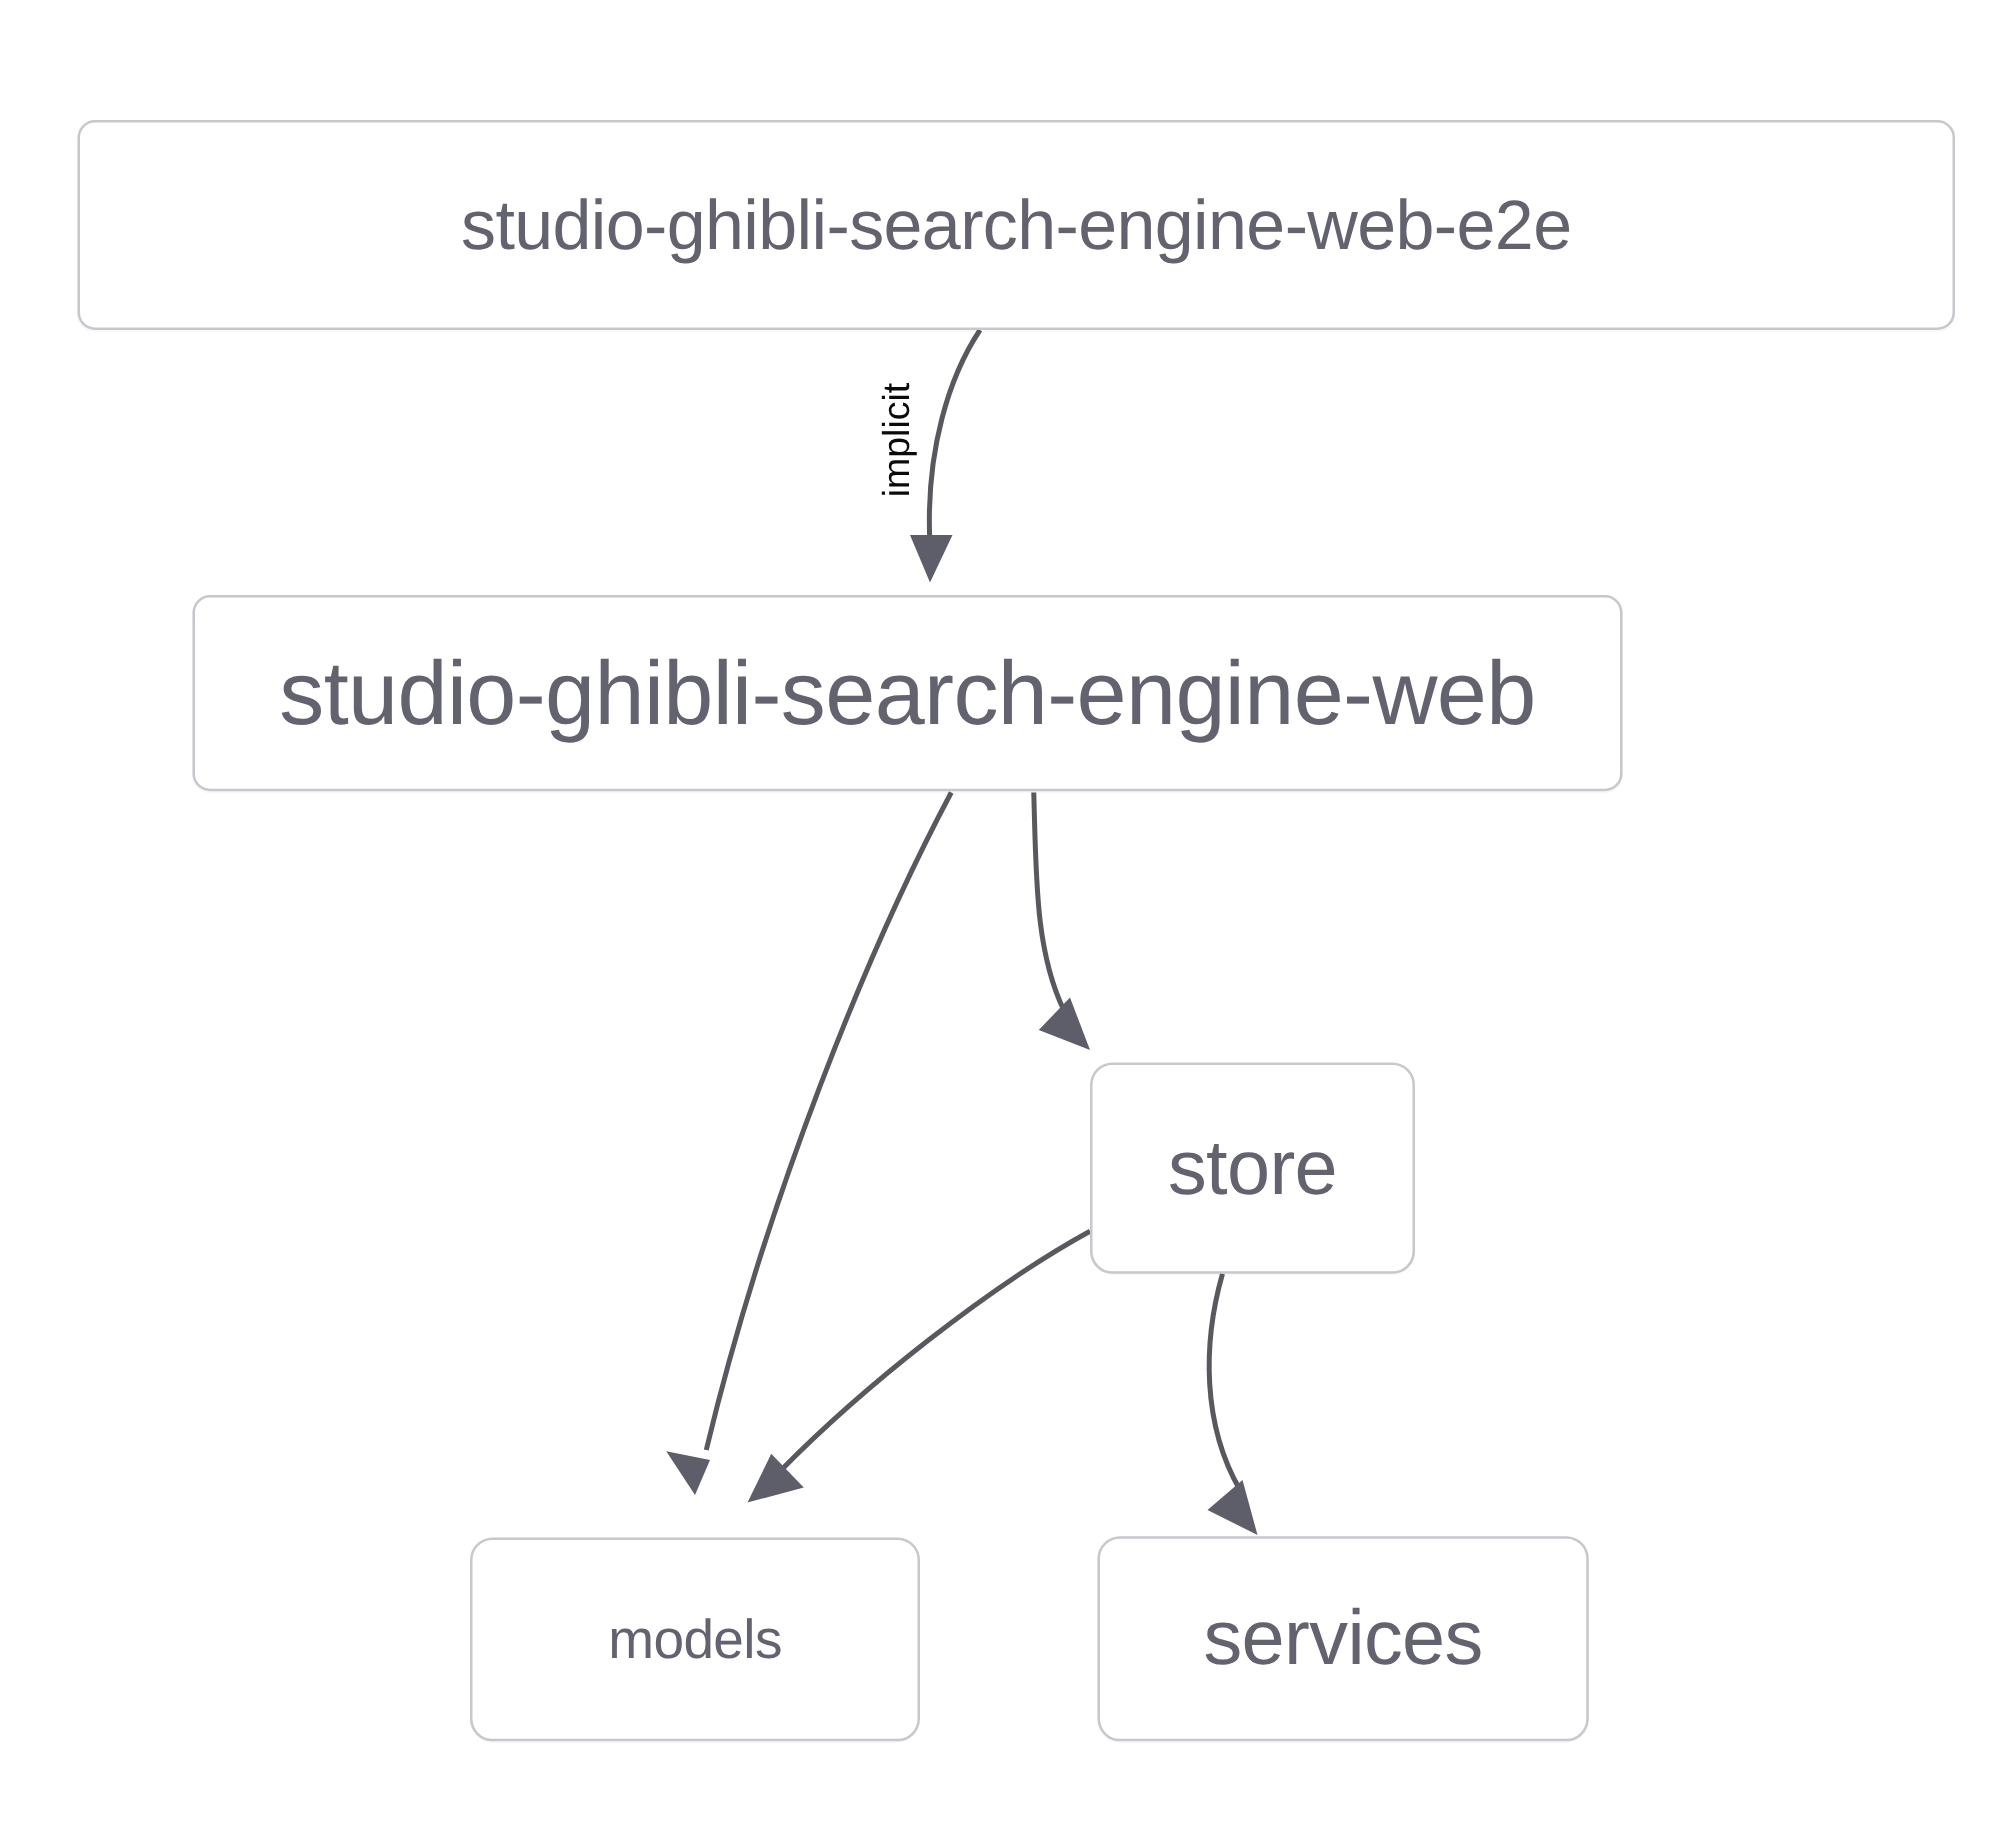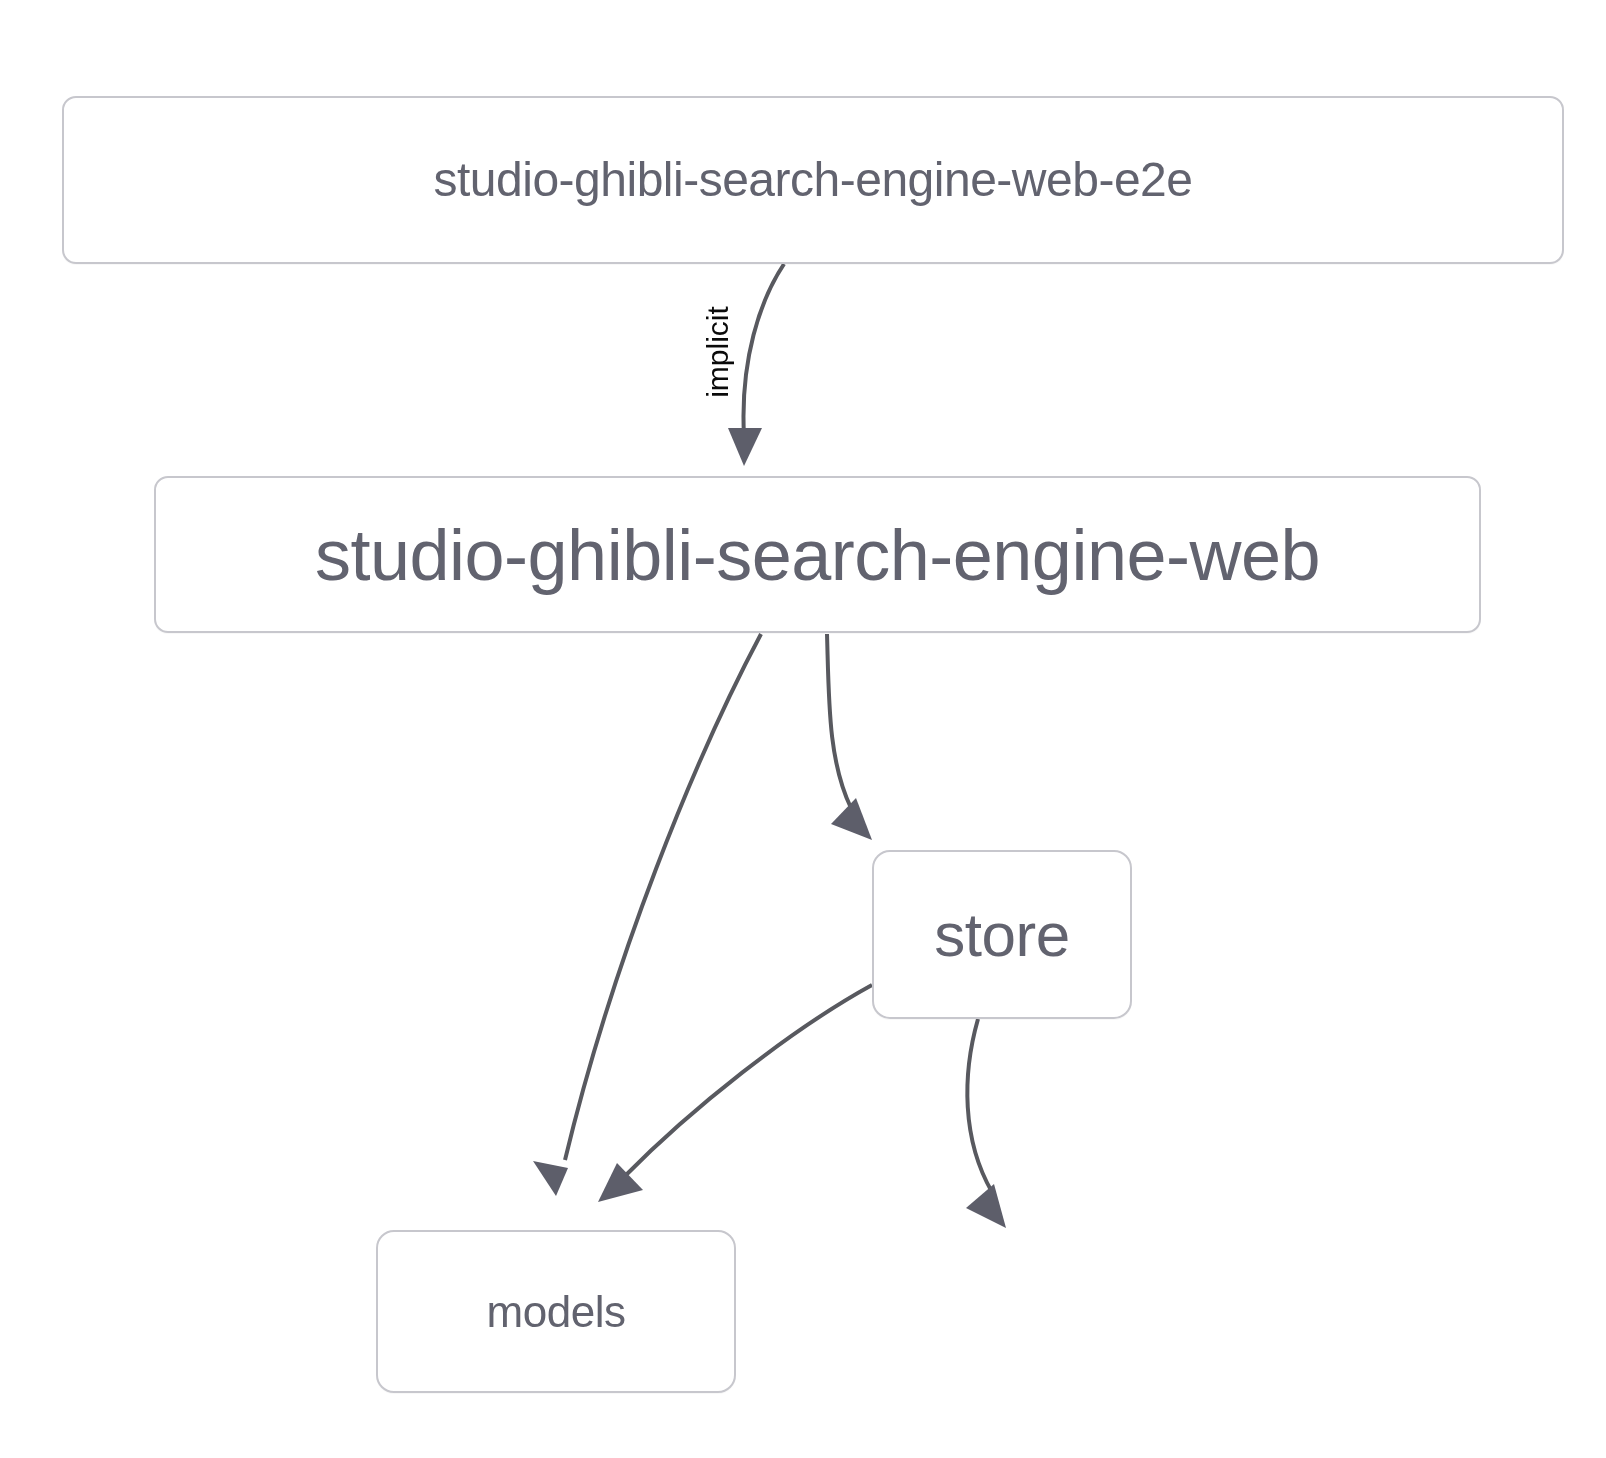--- a/index.html
+++ b/index.html
@@ -46,26 +46,26 @@
     line-height: 1;
     white-space: nowrap;
     letter-spacing: -0.5px;
   }
   #node-root {
     left: 62px;
     top: 96px;
     width: 1502px;
     height: 168px;
   }
-  #node-root .node-label { font-size: 48px; }
+  #node-root .node-label { font-size: 56px; }
 
   #node-web {
     left: 154px;
     top: 476px;
-    width: 1327px;
+    width: 1144px;
     height: 157px;
   }
   #node-web .node-label { font-size: 72px; }
 
   #node-store {
     left: 872px;
     top: 850px;
     width: 260px;
     height: 169px;
     border-radius: 18px;
@@ -158,16 +158,19 @@
   </div>
 
   <div class="node" id="node-store">
     <span class="node-label">store</span>
   </div>
 
   <div class="node" id="node-models">
     <span class="node-label">models</span>
   </div>
 
+  <div class="node" id="node-services">
+    <span class="node-label">services</span>
+  </div>
 
   <div class="edge-label" id="edge-label-implicit">implicit</div>
 
 </div>
 
 </body></html>

